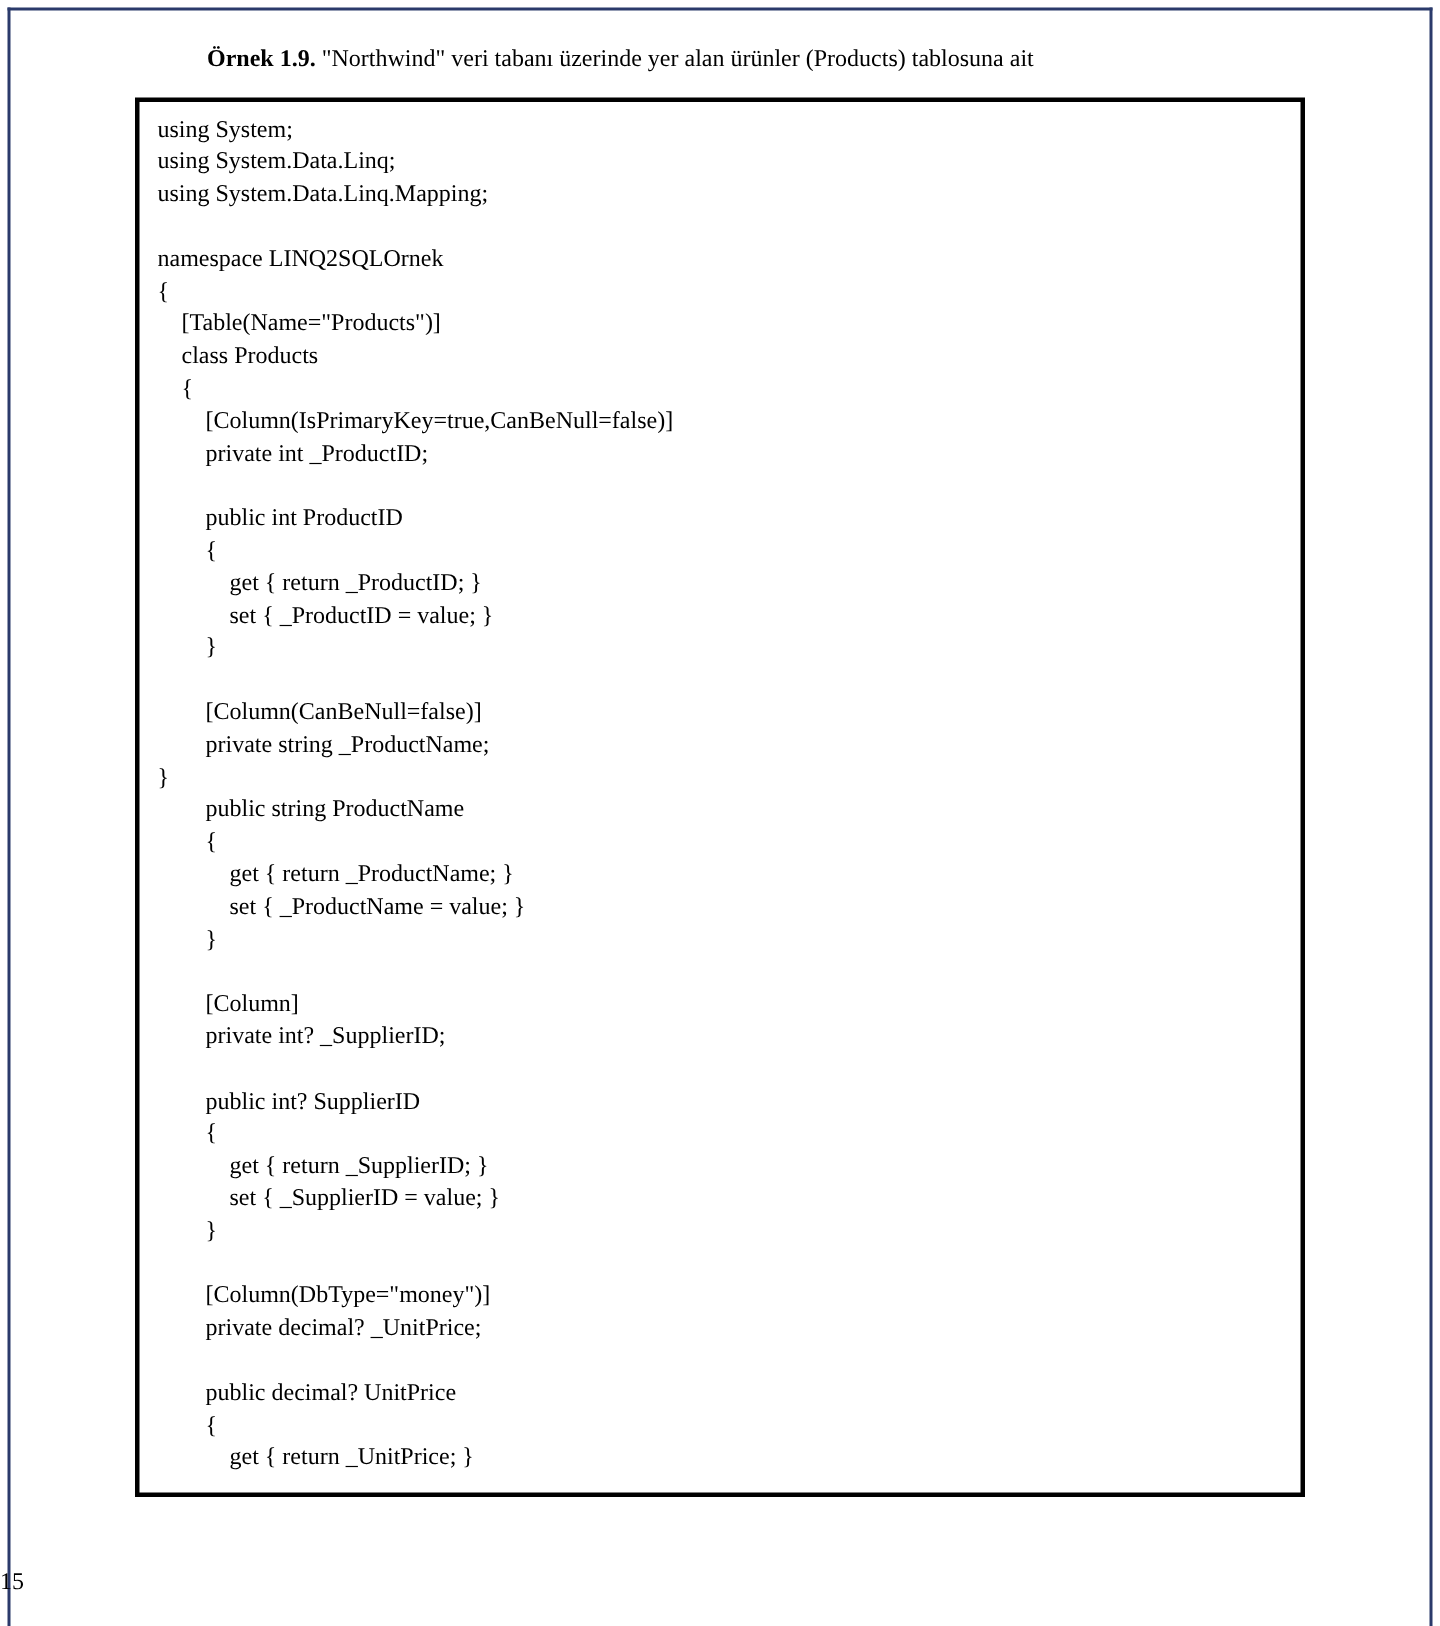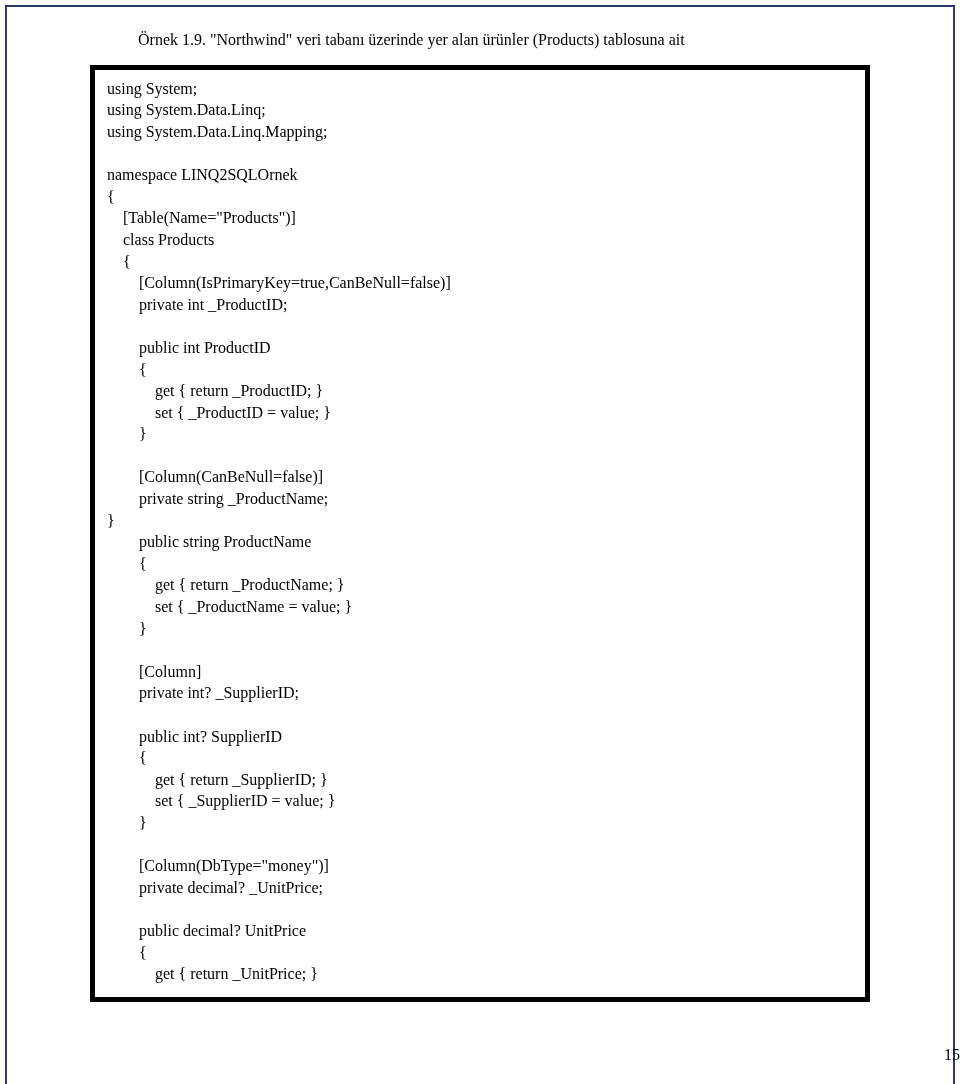--- a/index.html
+++ b/index.html
@@ -24,39 +24,39 @@
     position: absolute;
     background: #2b3a6b;
   }
   .border-top    { top: 5px; left: 5px; right: 5px; height: 2px; }
   .border-right  { top: 5px; right: 5px; bottom: 0; width: 2px; }
   .border-left   { top: 5px; left: 5px; bottom: 0; width: 2px; }
 
   .intro {
     margin-bottom: 14px;
   }
-  .bold { font-weight: normal; }
+  .bold { font-weight: bold; }
   .indent { text-indent: 48px; }
 
   .code-box {
-    border: 5px solid #000000;
+    border: 3px solid #000000;
     padding: 8px 12px 12px 12px;
     font-family: "Times New Roman", Times, serif;
     font-size: 16px;
     line-height: 1.35;
     white-space: pre;
     overflow: hidden;
   }
 
   .page-number {
     position: absolute;
     bottom: 18px;
     left: 0;
     right: 0;
-    text-align: right;
+    text-align: left;
     font-size: 16px;
   }
 </style>
 </head>
 <body>
 
 <div class="page">
   <div class="border-line border-top"></div>
   <div class="border-line border-left"></div>
   <div class="border-line border-right"></div>

